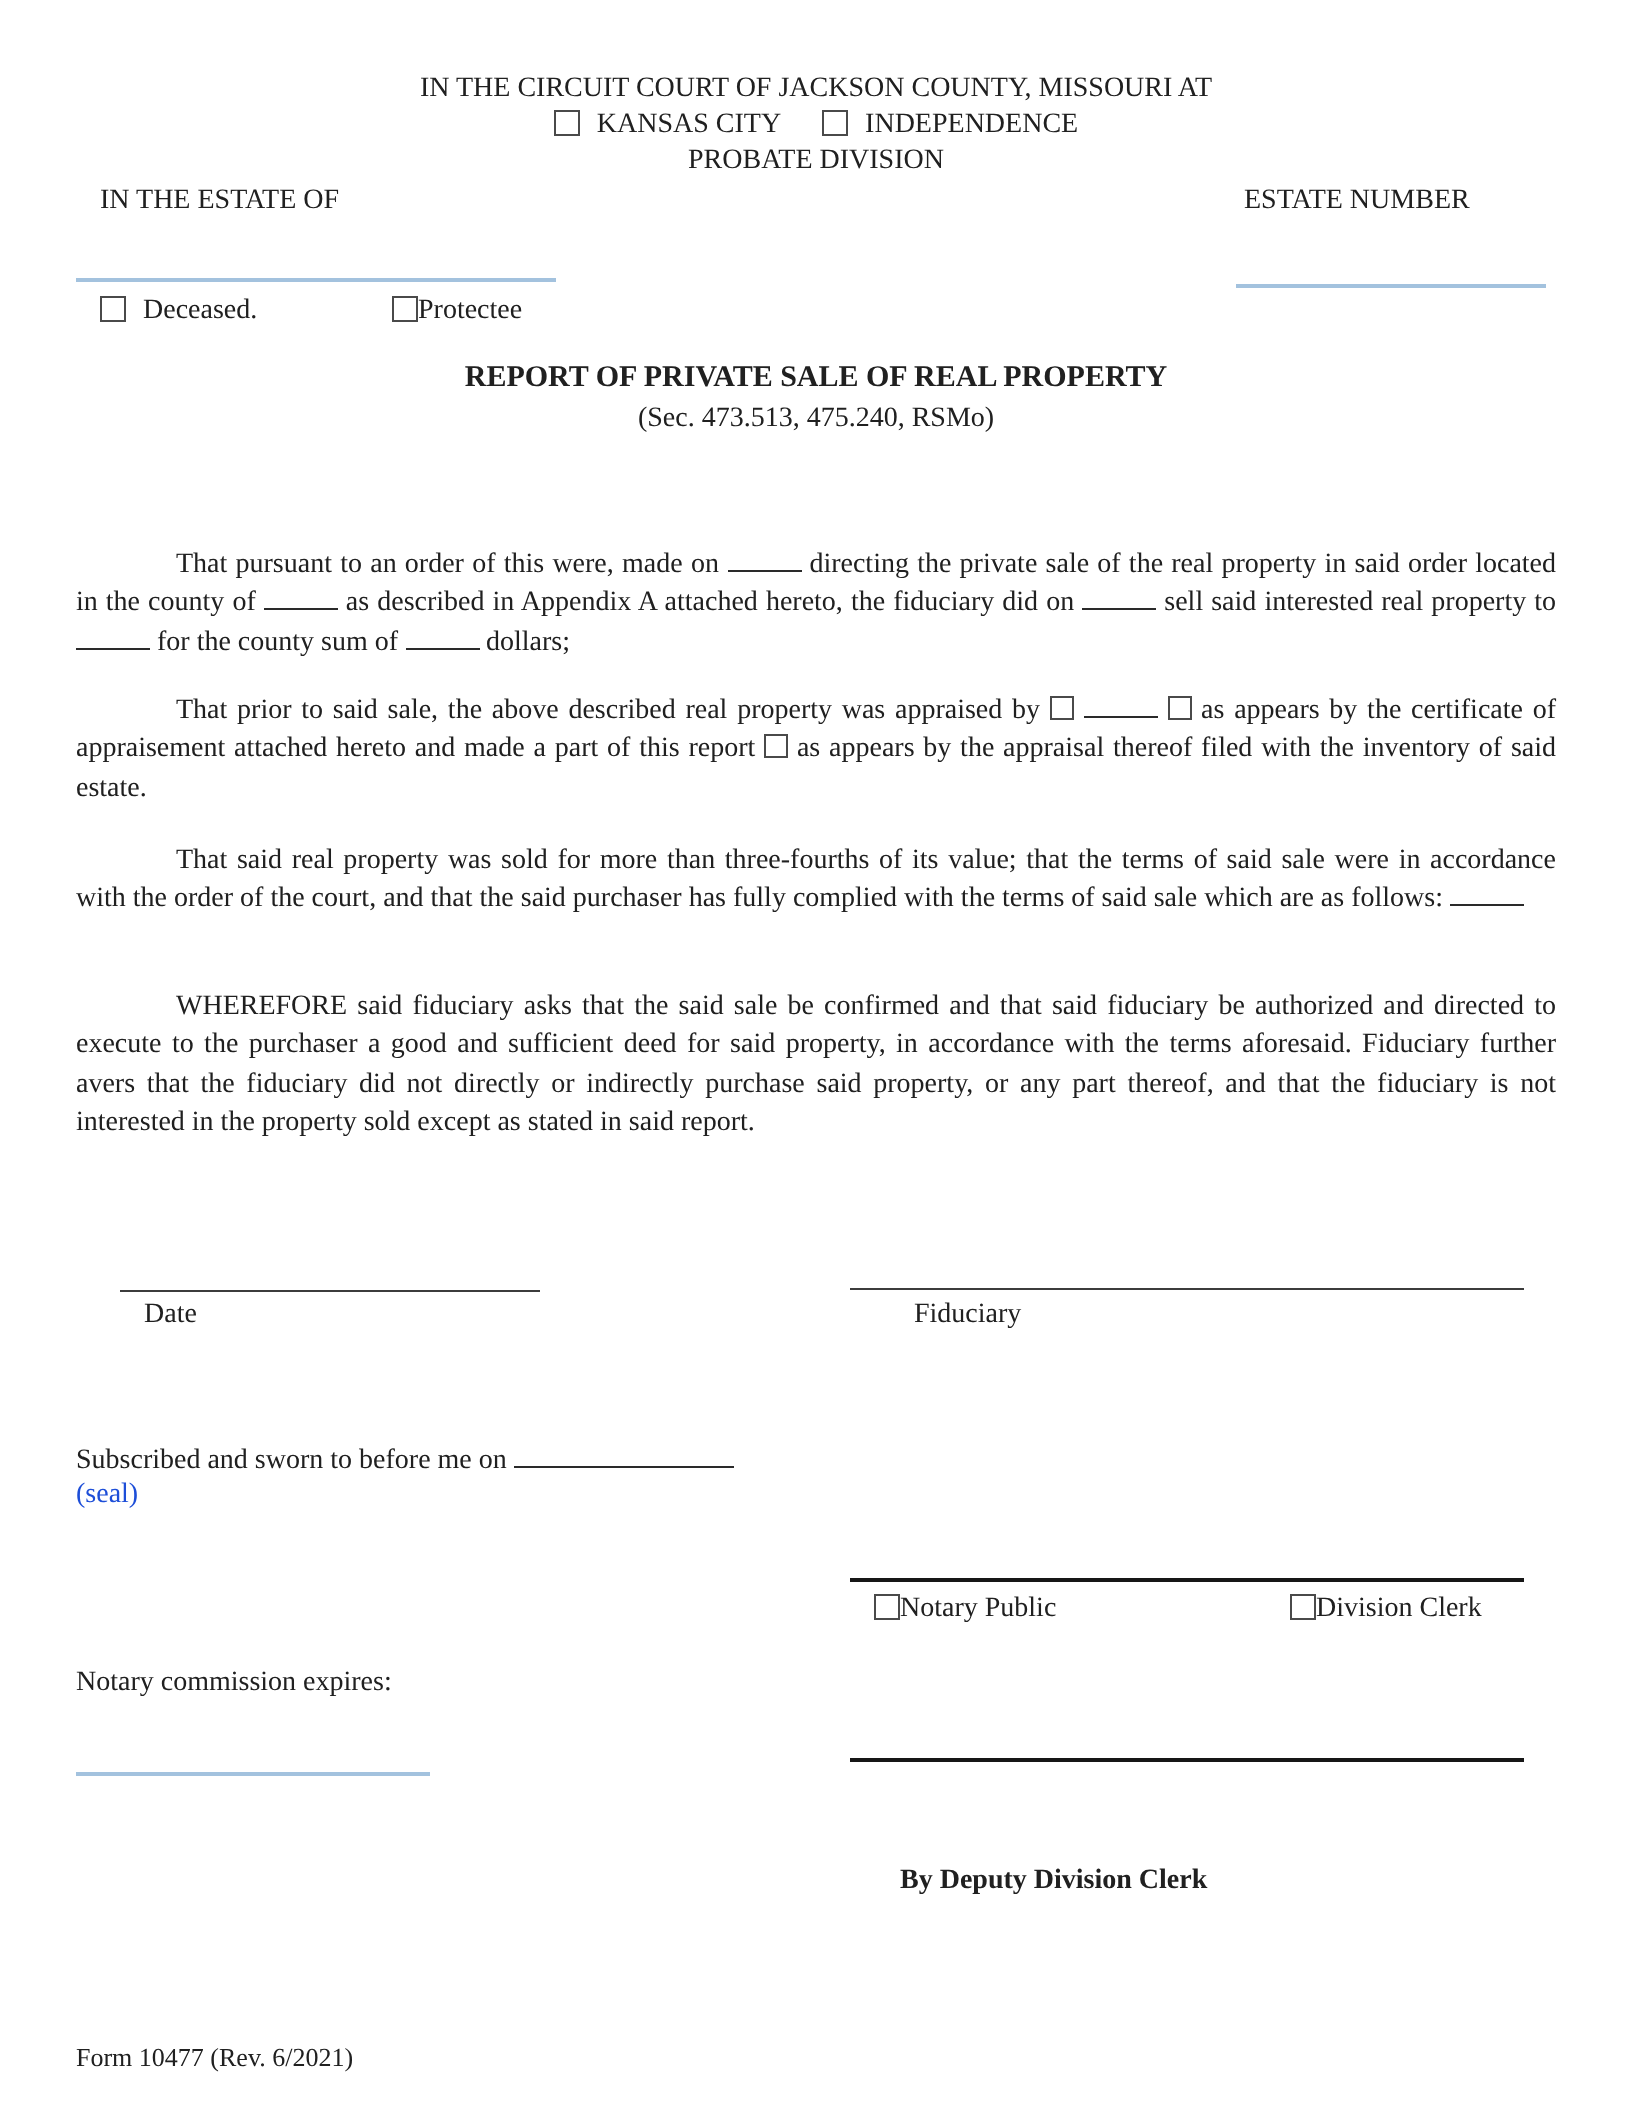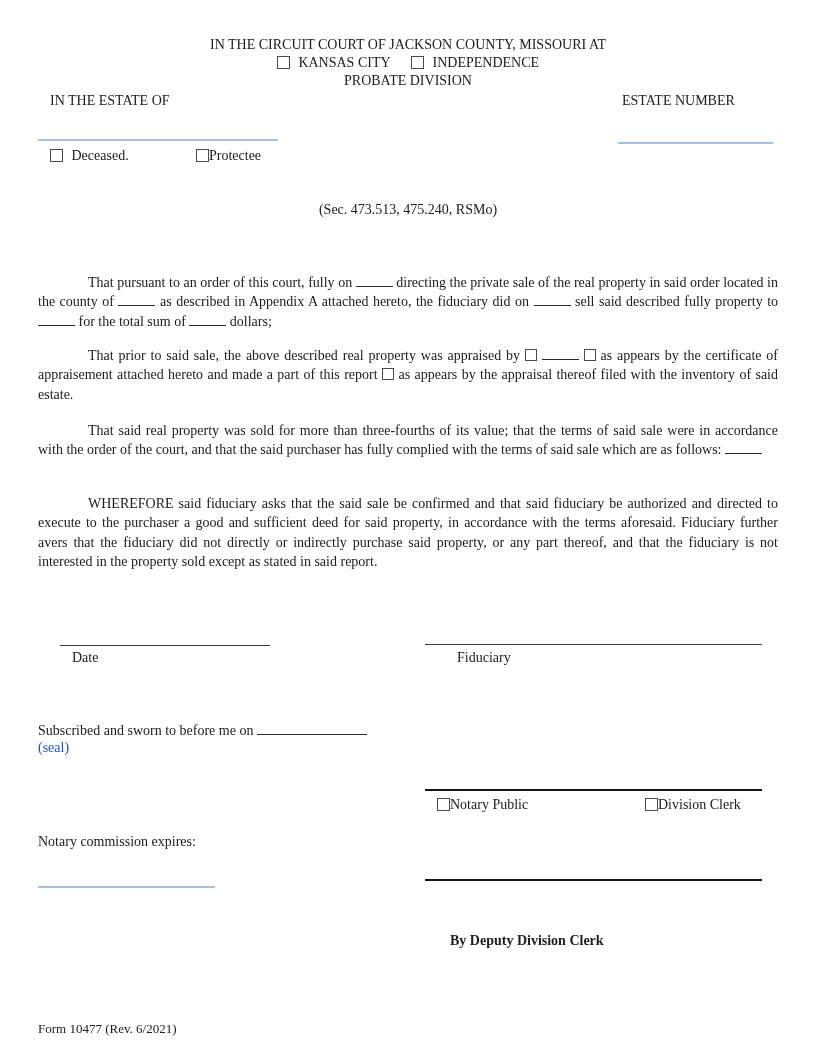--- a/index.html
+++ b/index.html
@@ -67,33 +67,34 @@
   <div class="abs field-underline" style="top:139px; left:38px; width:240px; background:#a3c2de;"></div>
   <div class="abs fs14" style="top:123px; left:618px; width:155px;"></div>
   <div class="abs field-underline" style="top:142px; left:618px; width:155px; background:#a3c2de;"></div>
 
   <div class="abs fs14" style="top:146px; left:50px;">
     <span class="cb" style="margin-right: 5px;"></span>
     <span>Deceased.</span>
   </div>
   <div class="abs fs14" style="top:146px; left:196px;"><span class="cb"></span><span>Protectee</span></div>
 
+  <div class="abs center title-main" style="top:181px;">REPORT OF PRIVATE SALE OF REAL PROPERTY</div>
   <div class="abs center fs14" style="top:200px;">(Sec. 473.513, 475.240, RSMo)</div>
 
 
   <div class="abs para" style="top:273px;">
-    <span>That pursuant to an order of this court, fully on</span>
+    <span>That pursuant to an order of this were, made on</span>
     <span class="blank"></span>
     <span>directing the private sale of the real property in said order located in the county of</span>
     <span class="blank"></span>
     <span>as described in Appendix A attached hereto, the fiduciary did on</span>
     <span class="blank"></span>
-    <span>sell said described fully property to</span>
+    <span>sell said interested real property to</span>
     <span class="blank"></span>
-    <span>for the total sum of</span>
+    <span>for the county sum of</span>
     <span class="blank"></span>
     <span>dollars;</span>
   </div>
 
   <div class="abs para" style="top:346px;">
     <span>That prior to said sale, the above described real property was appraised by</span>
     <span class="cb small"></span>
     <span class="blank"></span>
     <span class="cb small"></span>
     <span>as appears by the certificate of appraisement attached hereto and made a part of this report</span>

